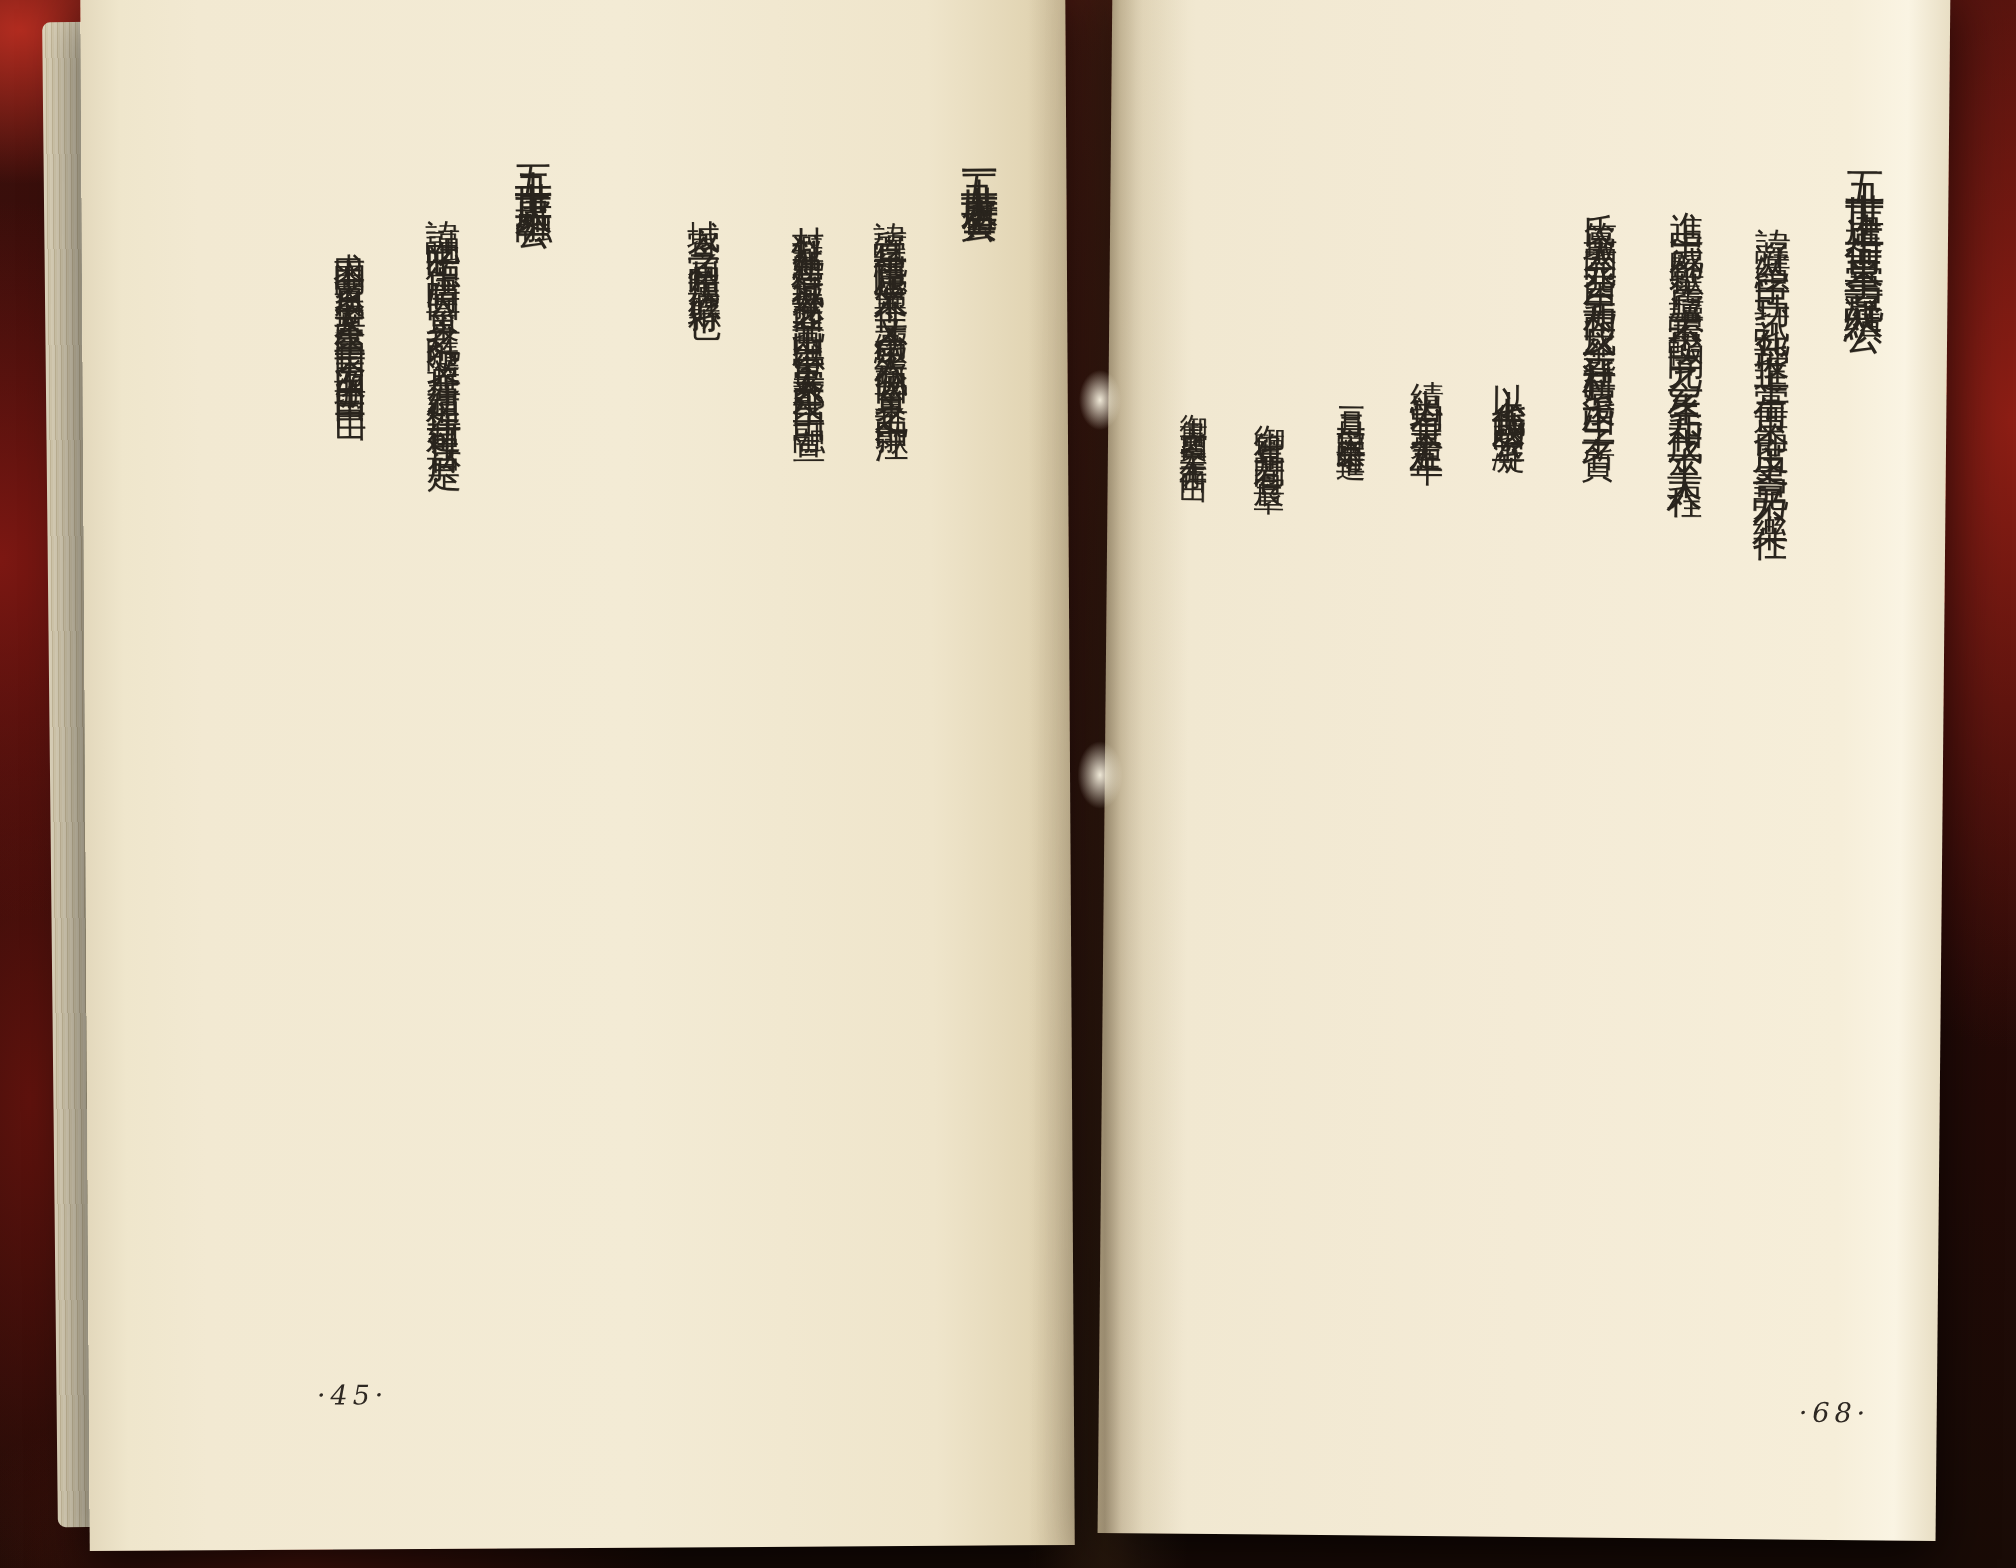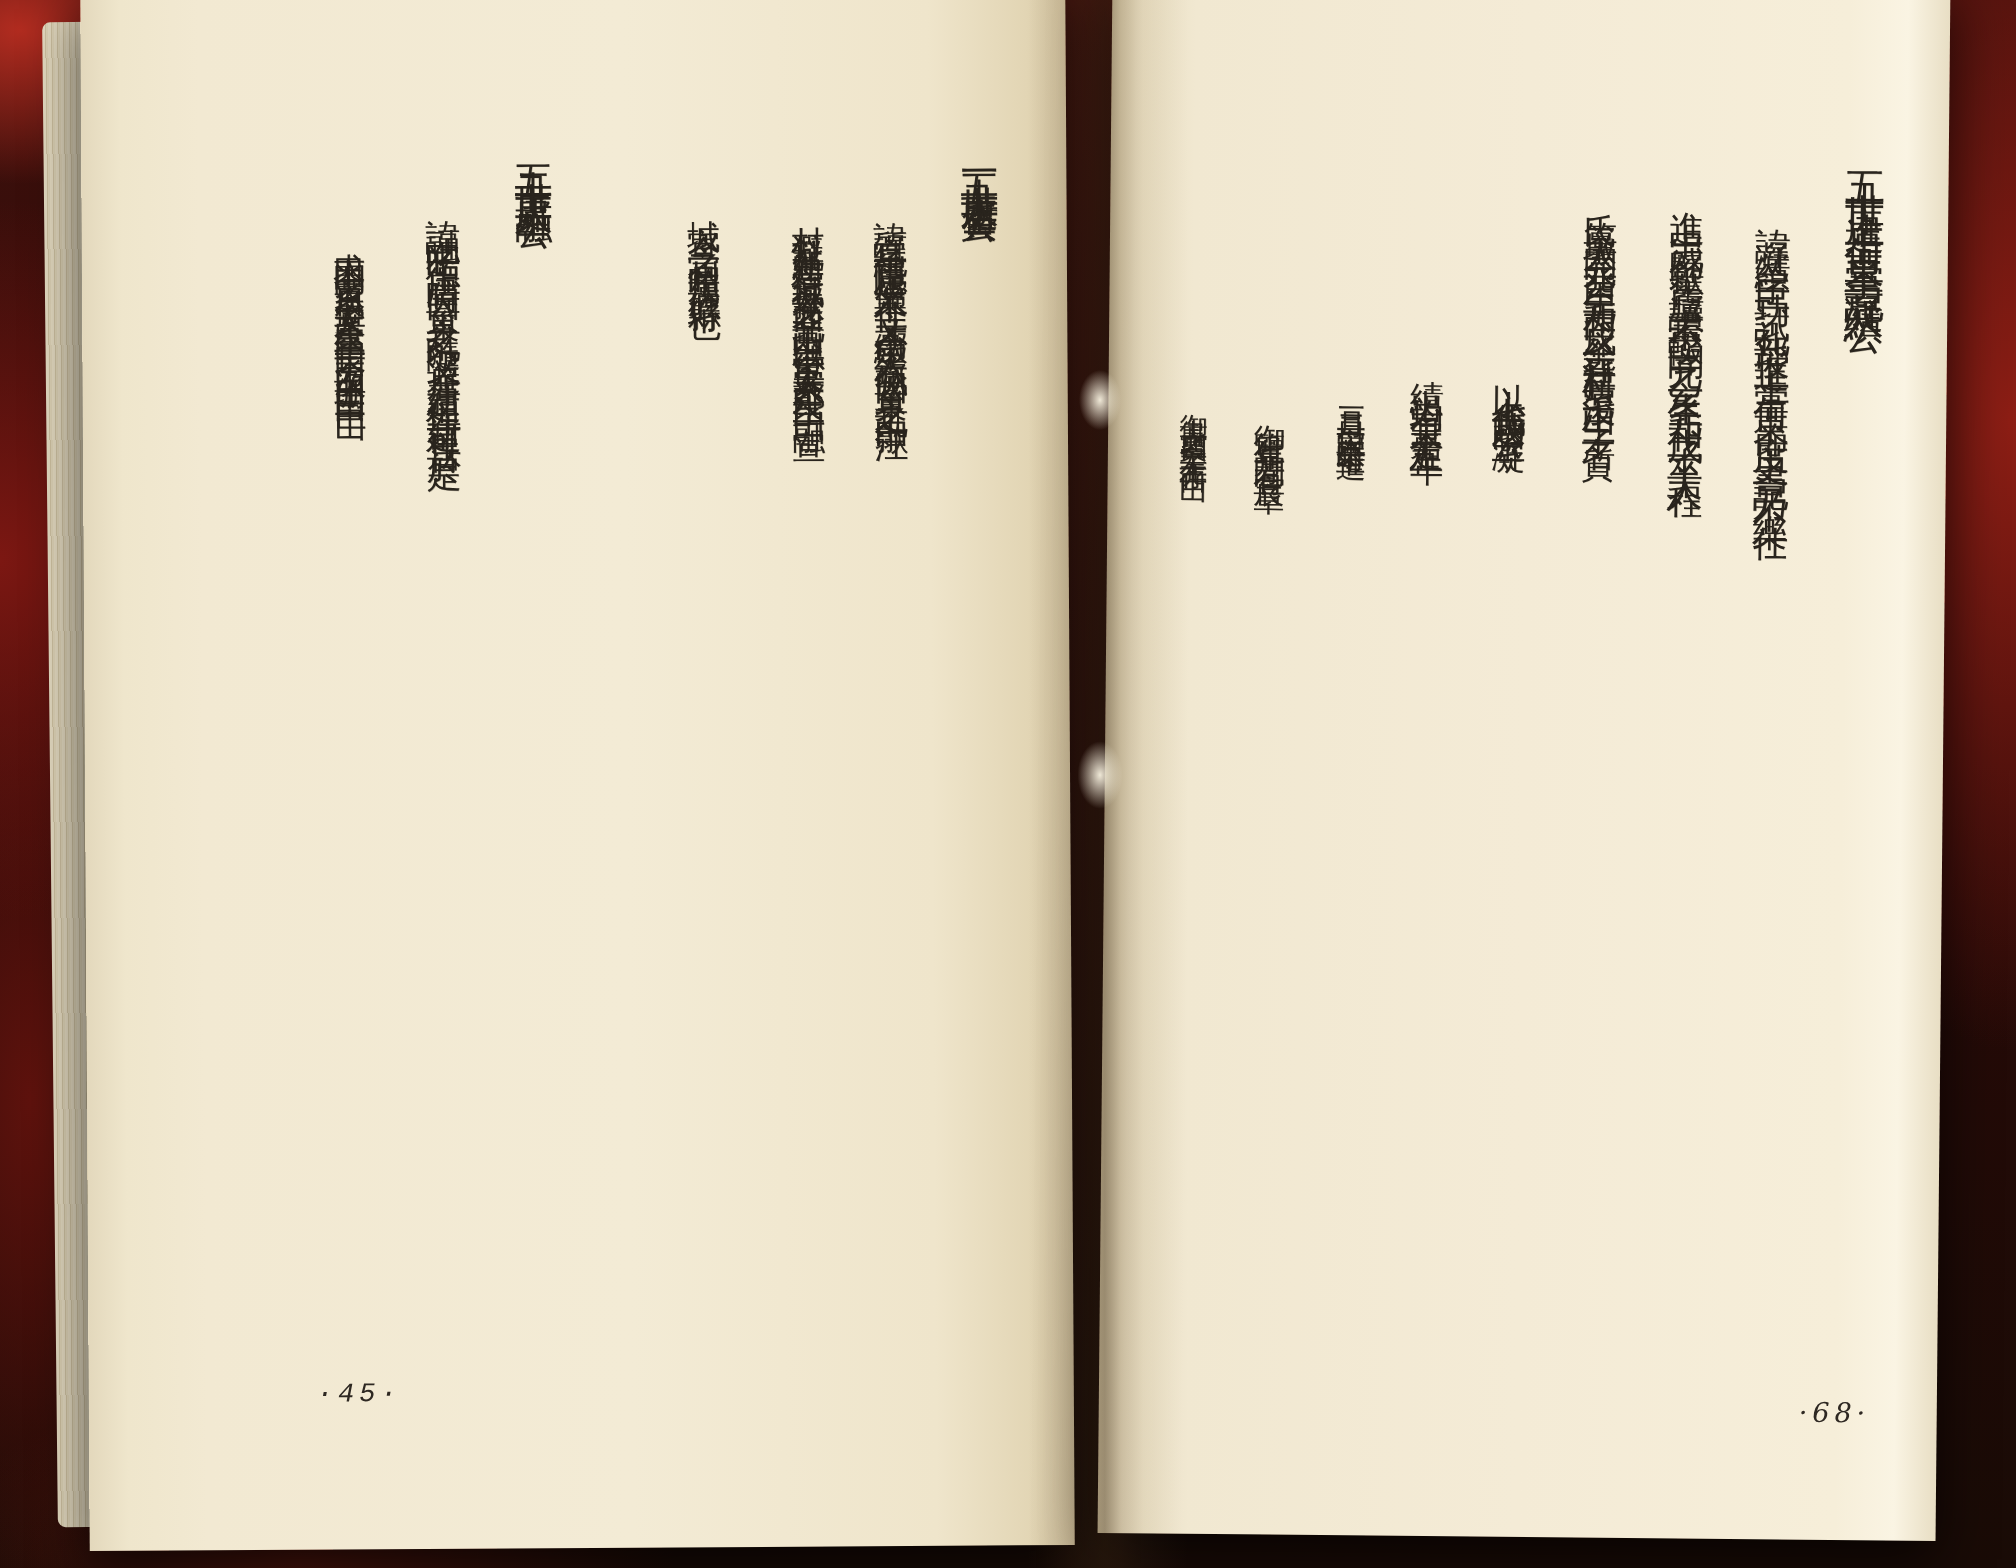--- a/index.html
+++ b/index.html
@@ -82,21 +82,21 @@
   <div class="edge-bottom-r"></div>
 
   <div class="page page-left">
     <div class="vcol" style="left:872px;top:158px;font-size:38px;letter-spacing:4px;">五十一世唐處士質公</div>
     <div class="vcol" style="left:786px;top:208px;font-size:34px;letter-spacing:8px;">諱質字純甫隱居儒業不仕文才高綴里人欽佩因黃巢之乱由歙汪</div>
     <div class="vcol" style="left:703px;top:213px;font-size:33px;letter-spacing:7px;">村避乱新建居宣城近歙之西北黃山中以待宦晏安人鄭氏生一子曰融宣</div>
     <div class="vcol" style="left:599px;top:206px;font-size:33px;letter-spacing:8px;">城宣今之宣州昭属旌德縣也</div>
     <div class="vcol" style="left:426px;top:146px;font-size:38px;letter-spacing:6px;">五十二世唐處士融公</div>
     <div class="vcol" style="left:337px;top:202px;font-size:35px;letter-spacing:10px;">諱融字昭德唐時因黃巢之乱隨父避居新建但新建可居於是</div>
     <div class="vcol" style="left:246px;top:238px;font-size:32px;letter-spacing:6px;">求田問舍家道日盛安人黃氏生三子長曰秀山次曰珊山三曰巨山</div>
-    <div class="pagenum" style="left:228px;top:1390px;font-family:Liberation Mono, monospace;">·45·</div>
+    <div class="pagenum" style="left:228px;top:1390px;">·45·</div>
   </div>
 
   <div class="page page-right">
     <div class="vcol" style="left:728px;top:155px;font-size:40px;letter-spacing:11px;">五十世唐進士何東掌書記凝績公</div>
     <div class="vcol" style="left:638px;top:215px;font-size:36px;letter-spacing:13px;">諱凝績字巨功試礼部授進士掌何東節度史書記乃不樂仕</div>
     <div class="vcol" style="left:552px;top:200px;font-size:36px;letter-spacing:12px;">進中嵗歸歙舊廬讀書不輟聞元乙亥生元和戊子卒夫人程</div>
     <div class="vcol" style="left:468px;top:203px;font-size:34px;letter-spacing:9px;">氏篁墩人開元癸酉生元和丙戌卒合葬汪村居宅浚山生一子名質</div>
     <div class="vcol" style="left:378px;top:375px;font-size:34px;letter-spacing:7px;">以上七代越國公玉凝</div>
     <div class="vcol" style="left:296px;top:373px;font-size:34px;letter-spacing:9px;">績出均有宋嘉定五年</div>
     <div class="vcol" style="left:222px;top:403px;font-size:30px;letter-spacing:5px;">三月二日宋寧宗時呈進</div>

